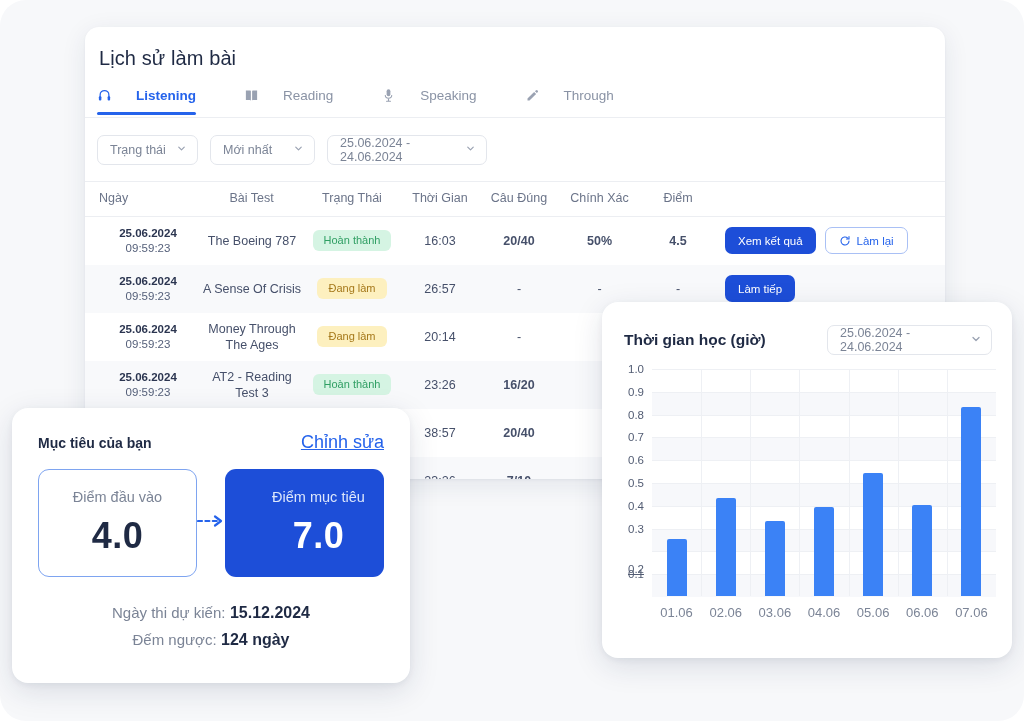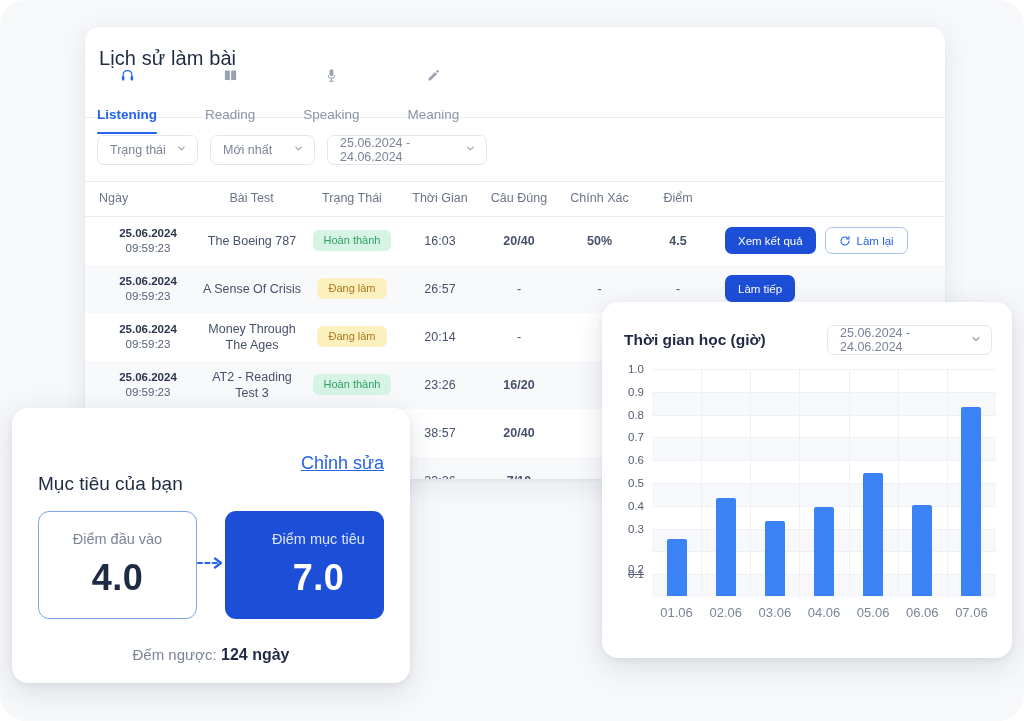--- a/index.html
+++ b/index.html
@@ -56,21 +56,20 @@
     display: flex;
     align-items: center;
     gap: 24px;
     padding: 0 0 11px 0;
     margin-right: 48px;
     font-size: 13.5px;
     color: #8a93a5;
     cursor: pointer;
     position: relative;
     font-weight: 400;
-    flex-direction: column;
   }
   .tab.active {
     color: #2563eb;
     font-weight: 700;
   }
   .tab.active::after {
     content: "";
     position: absolute;
     left: 0; right: 0; bottom: -1px;
     height: 2.5px;
@@ -194,21 +193,21 @@
     border-radius: 16px;
     box-shadow: 0 8px 30px rgba(24, 39, 75, 0.13), 0 2px 6px rgba(24,39,75,0.06);
     z-index: 3;
   }
   .goal-head {
     display: flex;
     align-items: center;
     justify-content: space-between;
     padding: 24px 26px 0 26px;
   }
-  .goal-title { font-size: 19px; font-weight: normal; color: #1f2a44; margin-top: 41px; }
+  .goal-title { font-size: 14px; font-weight: bold; color: #1f2a44; }
   .goal-edit {
     font-size: 18px;
     color: #2563eb;
     text-decoration: underline;
     cursor: pointer;
   }
   .score-row {
     display: flex;
     align-items: center;
     gap: 0;
@@ -401,21 +400,21 @@
         </span>
         <span>Speaking</span>
       </div>
       <div class="tab">
         <span>
           <svg width="15" height="15" viewBox="0 0 24 24" fill="#9aa2b2">
             <path d="M20.2 3.8a2.1 2.1 0 00-3 0l-1.3 1.3 3 3 1.3-1.3a2.1 2.1 0 000-3z"></path>
             <path d="M14.6 6.2L4 16.8V20h3.2L17.8 9.4z"></path>
           </svg>
         </span>
-        <span>Meaning</span>
+        <span>Through</span>
       </div>
     </div>
 
     <div class="filters">
       <div class="select" id="select-status">
         <span>Trạng thái</span>
         <span class="chev">
           <svg width="11" height="11" viewBox="0 0 24 24" fill="none" stroke="#9aa2b2" stroke-width="2.6" stroke-linecap="round" stroke-linejoin="round">
               <polyline points="6 9 12 15 18 9"></polyline>
             </svg>
@@ -660,19 +659,23 @@
           </svg>
         </span>
       </div>
       <div class="score-box target">
         <div class="score-label">Điểm mục tiêu</div>
         <div class="score-value">7.0</div>
       </div>
     </div>
     <div class="goal-foot">
       <div>
+        <span class="lbl">Ngày thi dự kiến:</span>
+        <span class="val">15.12.2024</span>
+      </div>
+      <div>
         <span class="lbl">Đếm ngược:</span>
         <span class="val">124 ngày</span>
       </div>
     </div>
   </div>
 
 </div>
 
 </body></html>

